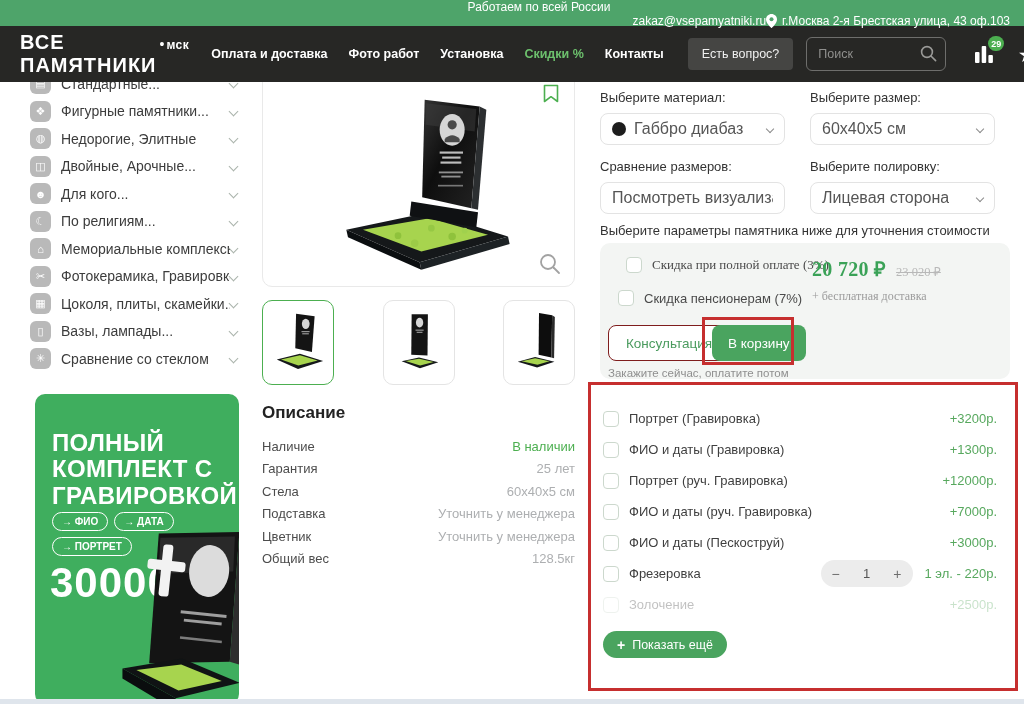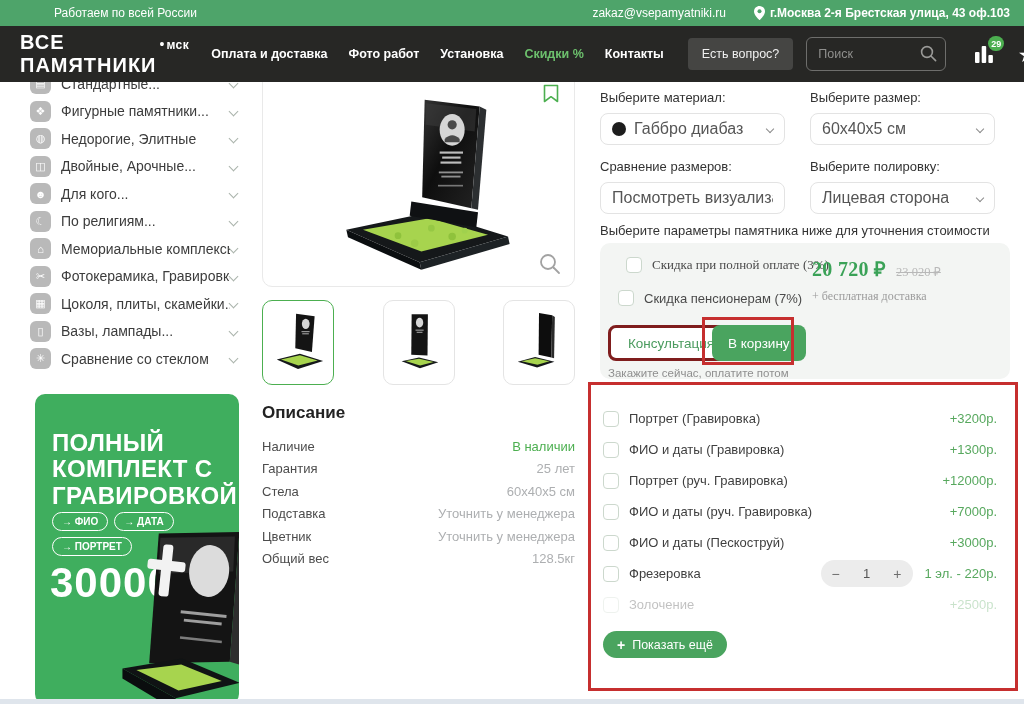--- a/index.html
+++ b/index.html
@@ -1,24 +1,24 @@
 <!DOCTYPE html>
 <html style="--topbar_green: #4ea46a; --header_dark: #272725; --accent: #4aa45f; --accent_light: #6dc06d; --price_green: #3aa257; --param_price_green: #57a85e; --annotation_red: #c62f2f; --banner_green: #3fae5e;"><head>
 <meta charset="utf-8">
 <style>
   * { margin:0; padding:0; box-sizing:border-box; }
   html,body { background:#fff; }
   body { font-family:"Liberation Sans", sans-serif; }
   .page { position:relative; width:1024px; height:704px; overflow:hidden; background:#fff; margin:0 auto; }
 
   
-  .topbar { position:absolute; left:0; top:0; width:1024px; height:26px; background:var(--topbar_green); display:flex; align-items:center; color:#fff; font-size:12px; z-index:6; }
+  .topbar { position:absolute; left:0; top:0; width:1024px; height:26px; background:var(--topbar_green); display:flex; align-items:center; color:#fff; font-size:12px; z-index:6;flex-direction:column; }
   .tb-left { margin-left:54px; }
-  .tb-right { margin-left:auto; margin-right:14px; display:flex; align-items:center; gap:28px; }
-  .tb-addr { display:flex; align-items:center; gap:5px;font-weight:bold; }
+  .tb-right { margin-left:auto; margin-right:14px; display:flex; align-items:center; }
+  .tb-addr { display:flex; align-items:center; gap:5px; }
   .tb-email { color:#fff; text-decoration:none; cursor:pointer; }
 
   
   .header { position:absolute; left:0; top:26px; width:1024px; height:56px; background:var(--header_dark); display:flex; align-items:center; z-index:5; }
   .logo { margin-left:20px; display:flex; align-items:baseline; cursor:pointer; }
   .logo-main { color:#fff; font-weight:bold; font-size:20px; letter-spacing:1px; }
   .logo-dot { color:#fff; font-size:14px; margin-left:3px; }
   .logo-suffix { color:#fff; font-weight:bold; font-size:12px; margin-left:2px; letter-spacing:.5px; }
   .nav { display:flex; gap:21px; margin-left:22px; }
   .nav-item { color:#fff; font-size:12.5px; font-weight:bold; cursor:pointer; white-space:nowrap; }
@@ -81,21 +81,21 @@
   .chk-row { position:absolute; display:flex; align-items:center; gap:10px; cursor:pointer; }
   .chk { width:16px; height:16px; border:1.5px solid #ccd8cd; border-radius:4px; background:#fff; flex:0 0 16px; }
   .chk-label { font-size:13px; color:#4a4a4a; white-space:nowrap; }
   .pp-chk1 { left:26px; top:14px;font-family:Liberation Serif, serif; }
   .pp-chk2 { left:18px; top:47px; }
   .price-block { position:absolute; left:212px; top:12px;font-family:Liberation Serif, serif; }
   .price-line { display:flex; align-items:baseline; gap:10px; }
   .price-now { font-size:20px; font-weight:bold; color:var(--price_green); letter-spacing:.3px; }
   .price-old { font-size:12.5px; color:#b8b8b8; text-decoration:line-through; }
   .price-del { font-size:12px; color:#9b9b9b; margin-top:7px; }
-  .btn-consult { position:absolute; left:8px; top:82px; height:36px; padding:0 17px; background:#fff; border:3px solid #7f1d1d; border-radius:8px; color:#4a9b5e; font-size:13.5px; cursor:pointer; font-family:"Liberation Sans",sans-serif; }
+  .btn-consult { position:absolute; left:8px; top:82px; height:36px; padding:0 17px; background:#fff; border:1px solid #7f1d1d; border-radius:8px; color:#4a9b5e; font-size:13.5px; cursor:pointer; font-family:"Liberation Sans",sans-serif; }
   .btn-cart { position:absolute; left:112px; top:82px; height:36px; padding:0 16px; background:var(--accent); border:none; border-radius:8px; color:#fff; font-size:13.5px; cursor:pointer; font-family:"Liberation Sans",sans-serif; }
   .cart-redframe { position:absolute; left:102px; top:74px; width:92px; height:48px; border:3px solid var(--annotation_red); pointer-events:none; z-index:3; }
   .pp-note { position:absolute; left:8px; top:124px; font-size:11.5px; color:#8f8f8f; white-space:nowrap; }
 
   
   .params-box { position:absolute; left:588px; top:382px; width:430px; height:309px; border:3px solid var(--annotation_red); z-index:2; background:transparent; }
   .params-inner { position:absolute; left:12px; top:18px; width:394px; }
   .params-title { font-size:16.5px; font-weight:bold; color:#222; margin-bottom:15px; }
   .param-row { display:flex; align-items:center; height:31px; }
   .param-label { font-size:13px; color:#3f3f3f; margin-left:10px; white-space:nowrap; }

